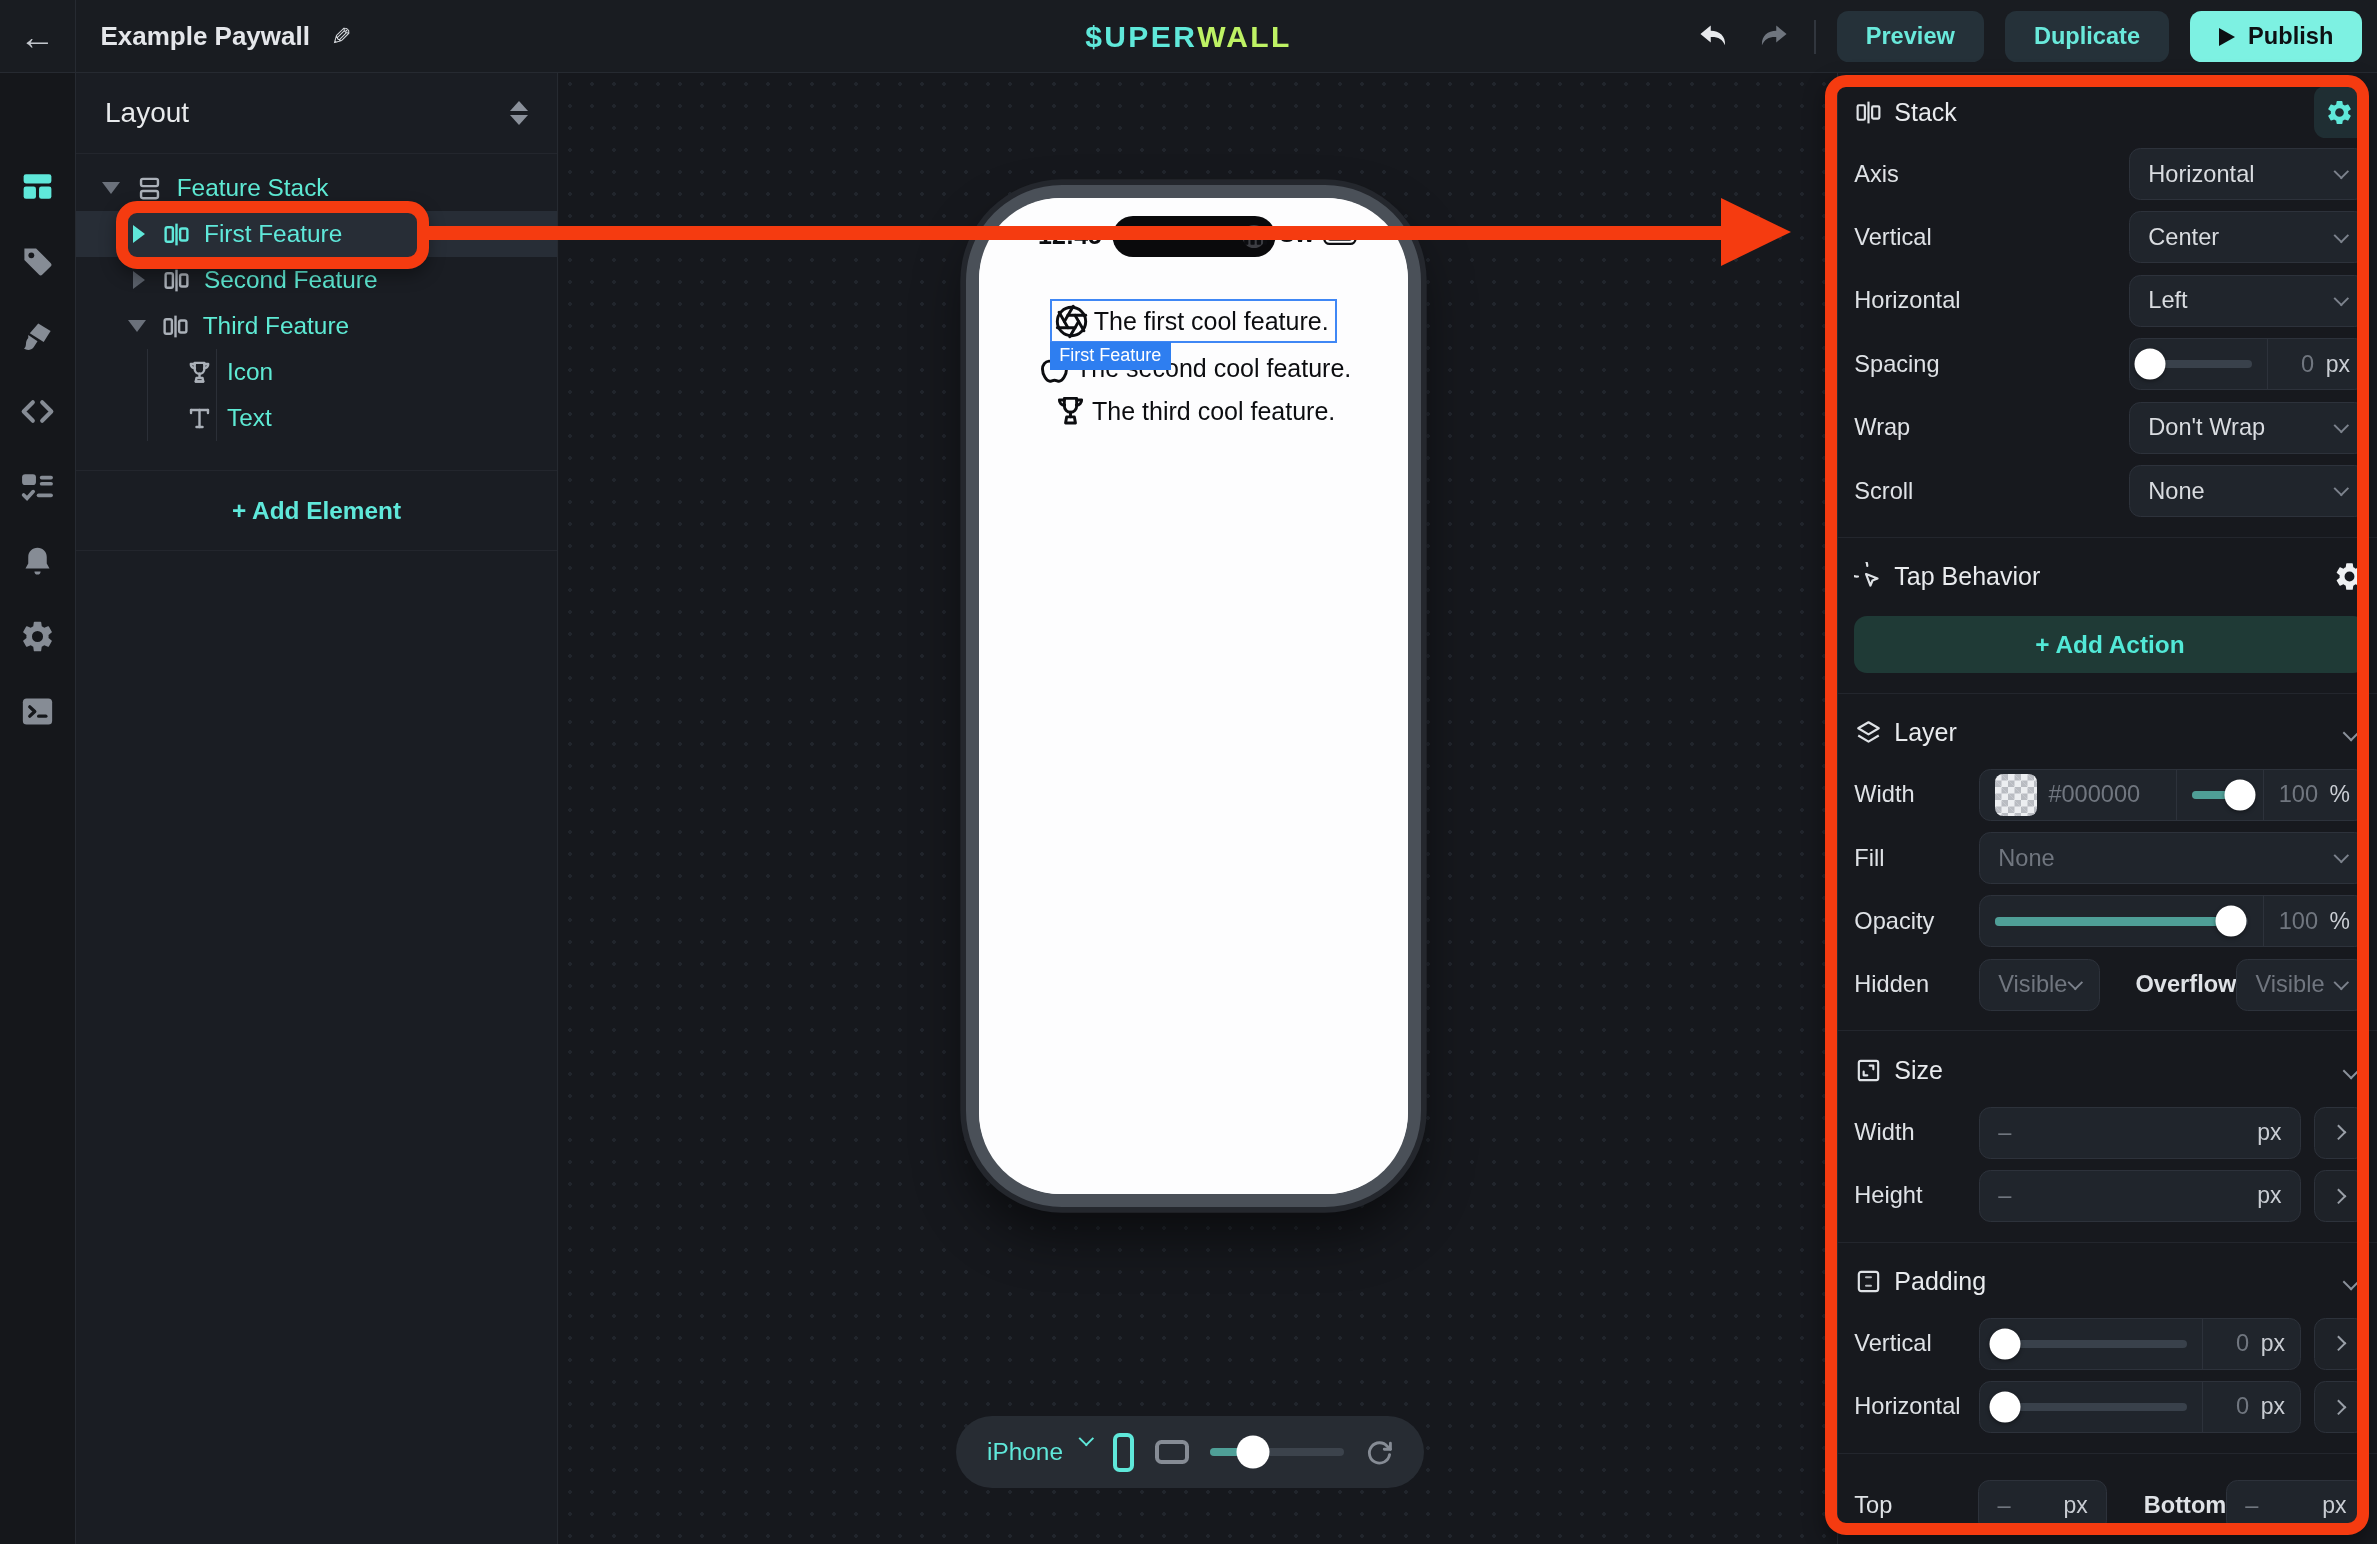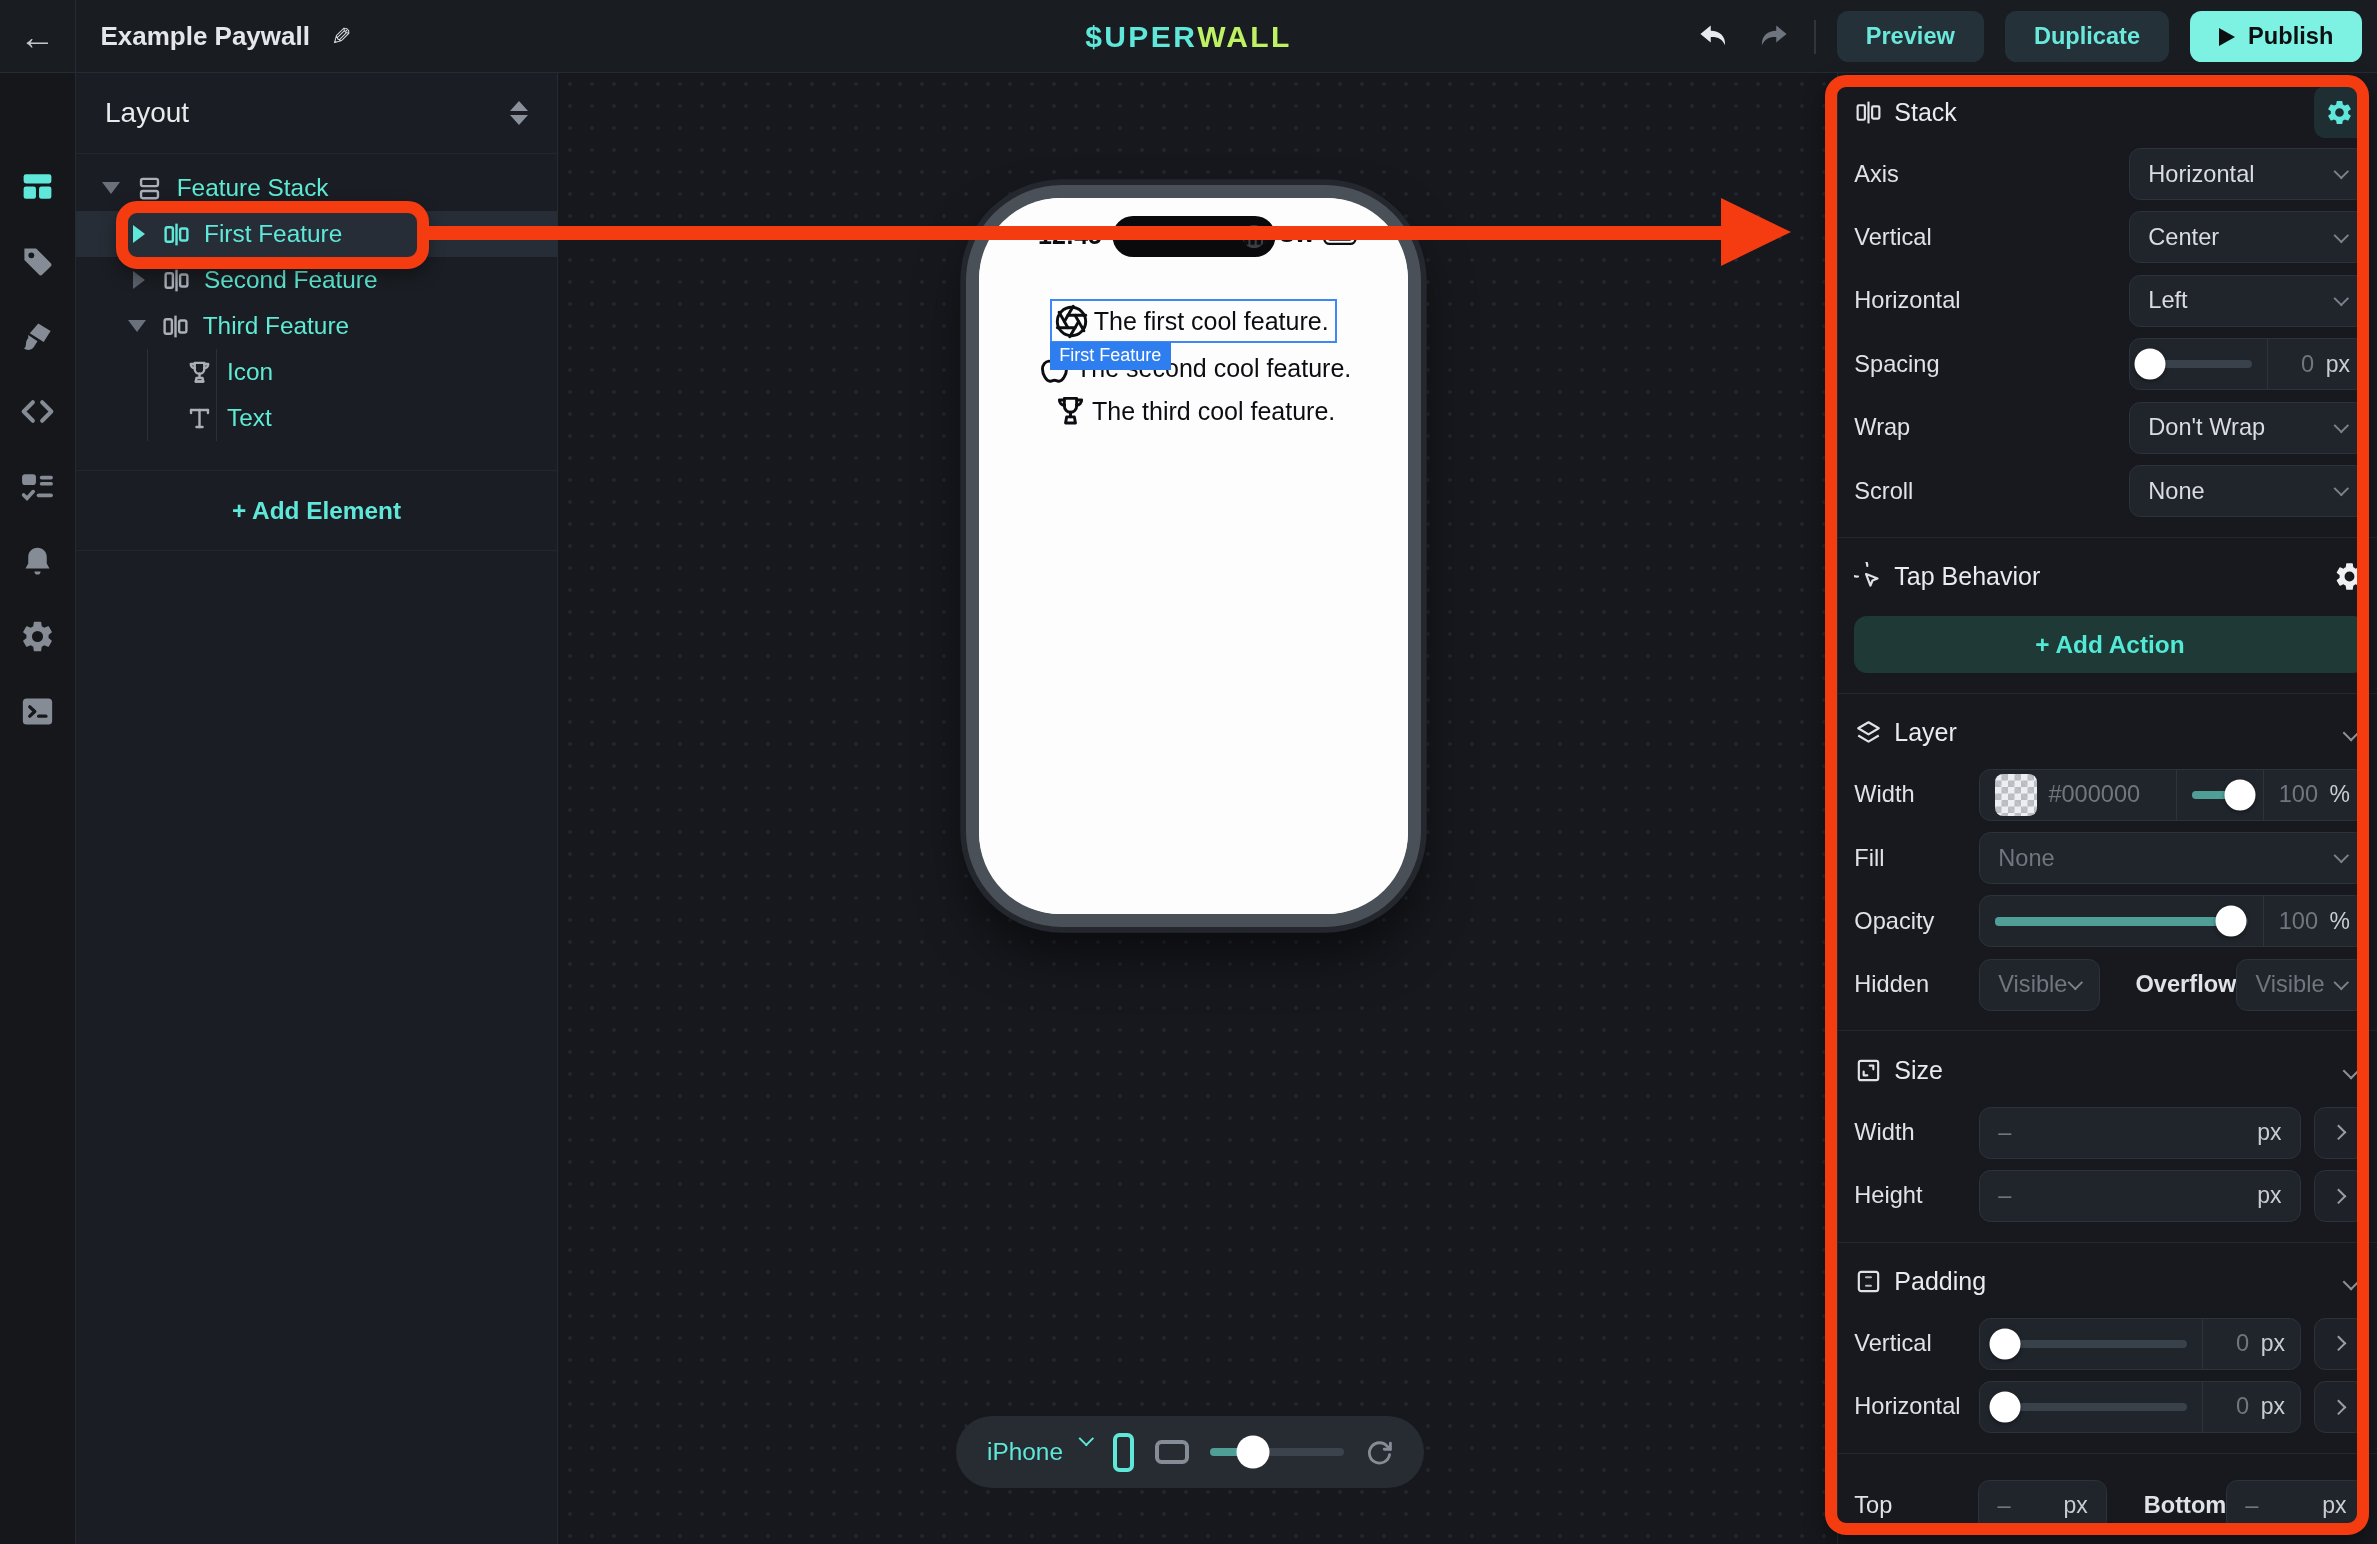--- a/index.html
+++ b/index.html
@@ -57,21 +57,21 @@
   .tree-ico{width:29px;height:29px;margin-right:13px;flex:0 0 auto;color:#aab0b8;}
   .tree-row.selected .tree-ico{color:#5fe8da;}
   .guide{position:absolute;width:0.8px;background:#2b2f37;top:0;bottom:0;}
   .add-el{margin-top:29px;height:81px;border-top:0.8px solid #23262d;border-bottom:0.8px solid #23262d;
           display:flex;align-items:center;justify-content:center;font-size:24.4px;font-weight:600;color:#5fe8da;}
 
   
   .canvas{position:absolute;left:559px;top:73px;width:1278px;height:1471px;background:#16181d;
           background-image:radial-gradient(circle,#21252c 1.8px,transparent 2px);
           background-size:22px 22px;z-index:5;}
-  .phone{position:absolute;left:407px;top:112px;width:455px;height:742px;border-radius:96px;
+  .phone{position:absolute;left:407px;top:112px;width:455px;height:1022px;border-radius:96px;
          background:#fdfdfe;border:13px solid #4a5058;box-shadow:0 0 0 5.7px #24272d,0 28px 49px rgba(0,0,0,.5);}
   .screen{position:absolute;inset:0;border-radius:81px;overflow:hidden;background:#fdfdfe;color:#0c0d10;}
   .statusbar{position:relative;height:75px;}
   .sb-time{position:absolute;left:59px;top:23px;font-size:25px;font-weight:bold;}
   .island{position:absolute;left:50%;top:18px;transform:translateX(-50%);width:163px;height:41px;
           background:#0a0a0c;border-radius:21px;}
   .cam{position:absolute;right:9.8px;top:9px;width:23px;height:23px;border-radius:50%;background:#3c3d42;}
   .sb-right{position:absolute;right:46px;top:24.4px;display:flex;align-items:center;gap:8.1px;}
   .sb-carrier{font-size:22px;font-weight:bold;}
   .features{margin-top:26px;display:flex;flex-direction:column;align-items:center;gap:6.5px;}

